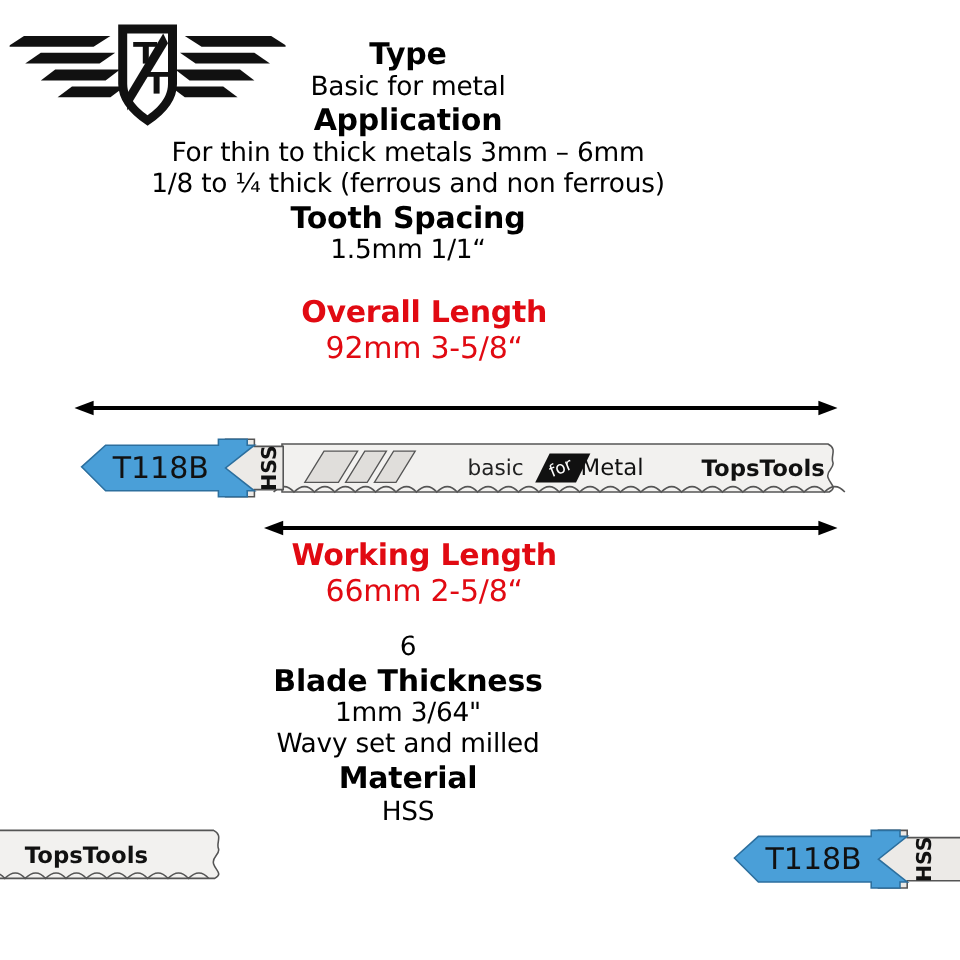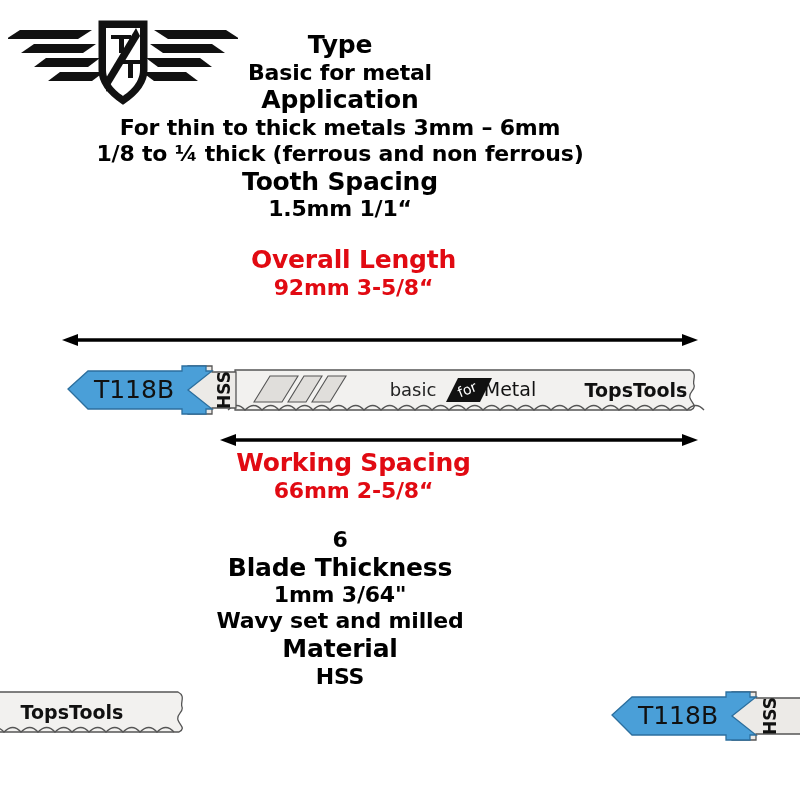--- a/index.html
+++ b/index.html
@@ -33,30 +33,30 @@
     text-align: center;
     line-height: 1.18;
   }
   .spec-head {
     font-size: 25px;
     font-weight: bold;
     letter-spacing: -0.2px;
   }
   .spec-val {
     font-size: 22px;
-    font-weight: bold;
+    font-weight: normal;
     letter-spacing: -0.2px;
   }
   .spec-red .spec-head,
   .spec-red .spec-val {
     color: #e10a12;
     margin-left: 27px;
   }
   .spec-red .spec-head { font-size: 25px; }
-  .spec-red .spec-val  { font-size: 22px; text-align: center; }
+  .spec-red .spec-val  { font-size: 25px; text-align: center; }
 
   #spec-top    { top: 30px; }
   #spec-overall{ top: 245px; }
   #spec-working{ top: 448px; }
   #spec-bottom { top: 527px; }
 
   
   .dim-arrow { position: absolute; }
   #overall-arrow { left: 62px;  top: 330px; width: 636px; height: 20px; }
   #working-arrow { left: 220px; top: 430px; width: 478px; height: 20px; }
@@ -181,21 +181,21 @@
   <text x="576" y="39" text-anchor="middle" font-family="DejaVu Sans, Liberation Sans, sans-serif" font-size="19" font-weight="bold" fill="#111111">TopsTools</text>
 </svg>
 
 <svg class="dim-arrow" id="working-arrow" viewBox="0 0 478 20" preserveAspectRatio="none">
   <line x1="12" y1="10" x2="466" y2="10" stroke="#000000" stroke-width="3.4"></line>
   <polygon points="0,10 16,4 16,16" fill="#000000"></polygon>
   <polygon points="478,10 462,4 462,16" fill="#000000"></polygon>
 </svg>
 
 <div class="spec-block spec-red" id="spec-working">
-  <div class="spec-head">Working Spacing</div>
+  <div class="spec-head">Working Length</div>
   <div class="spec-val">66mm 2-5/8“</div>
 </div>
 
 <div class="spec-block" id="spec-bottom">
   <div class="spec-val">6</div>
   <div class="spec-head">Blade Thickness</div>
   <div class="spec-val">1mm 3/64"</div>
   <div class="spec-val">Wavy set and milled</div>
   <div class="spec-head">Material</div>
   <div class="spec-val">HSS</div>

